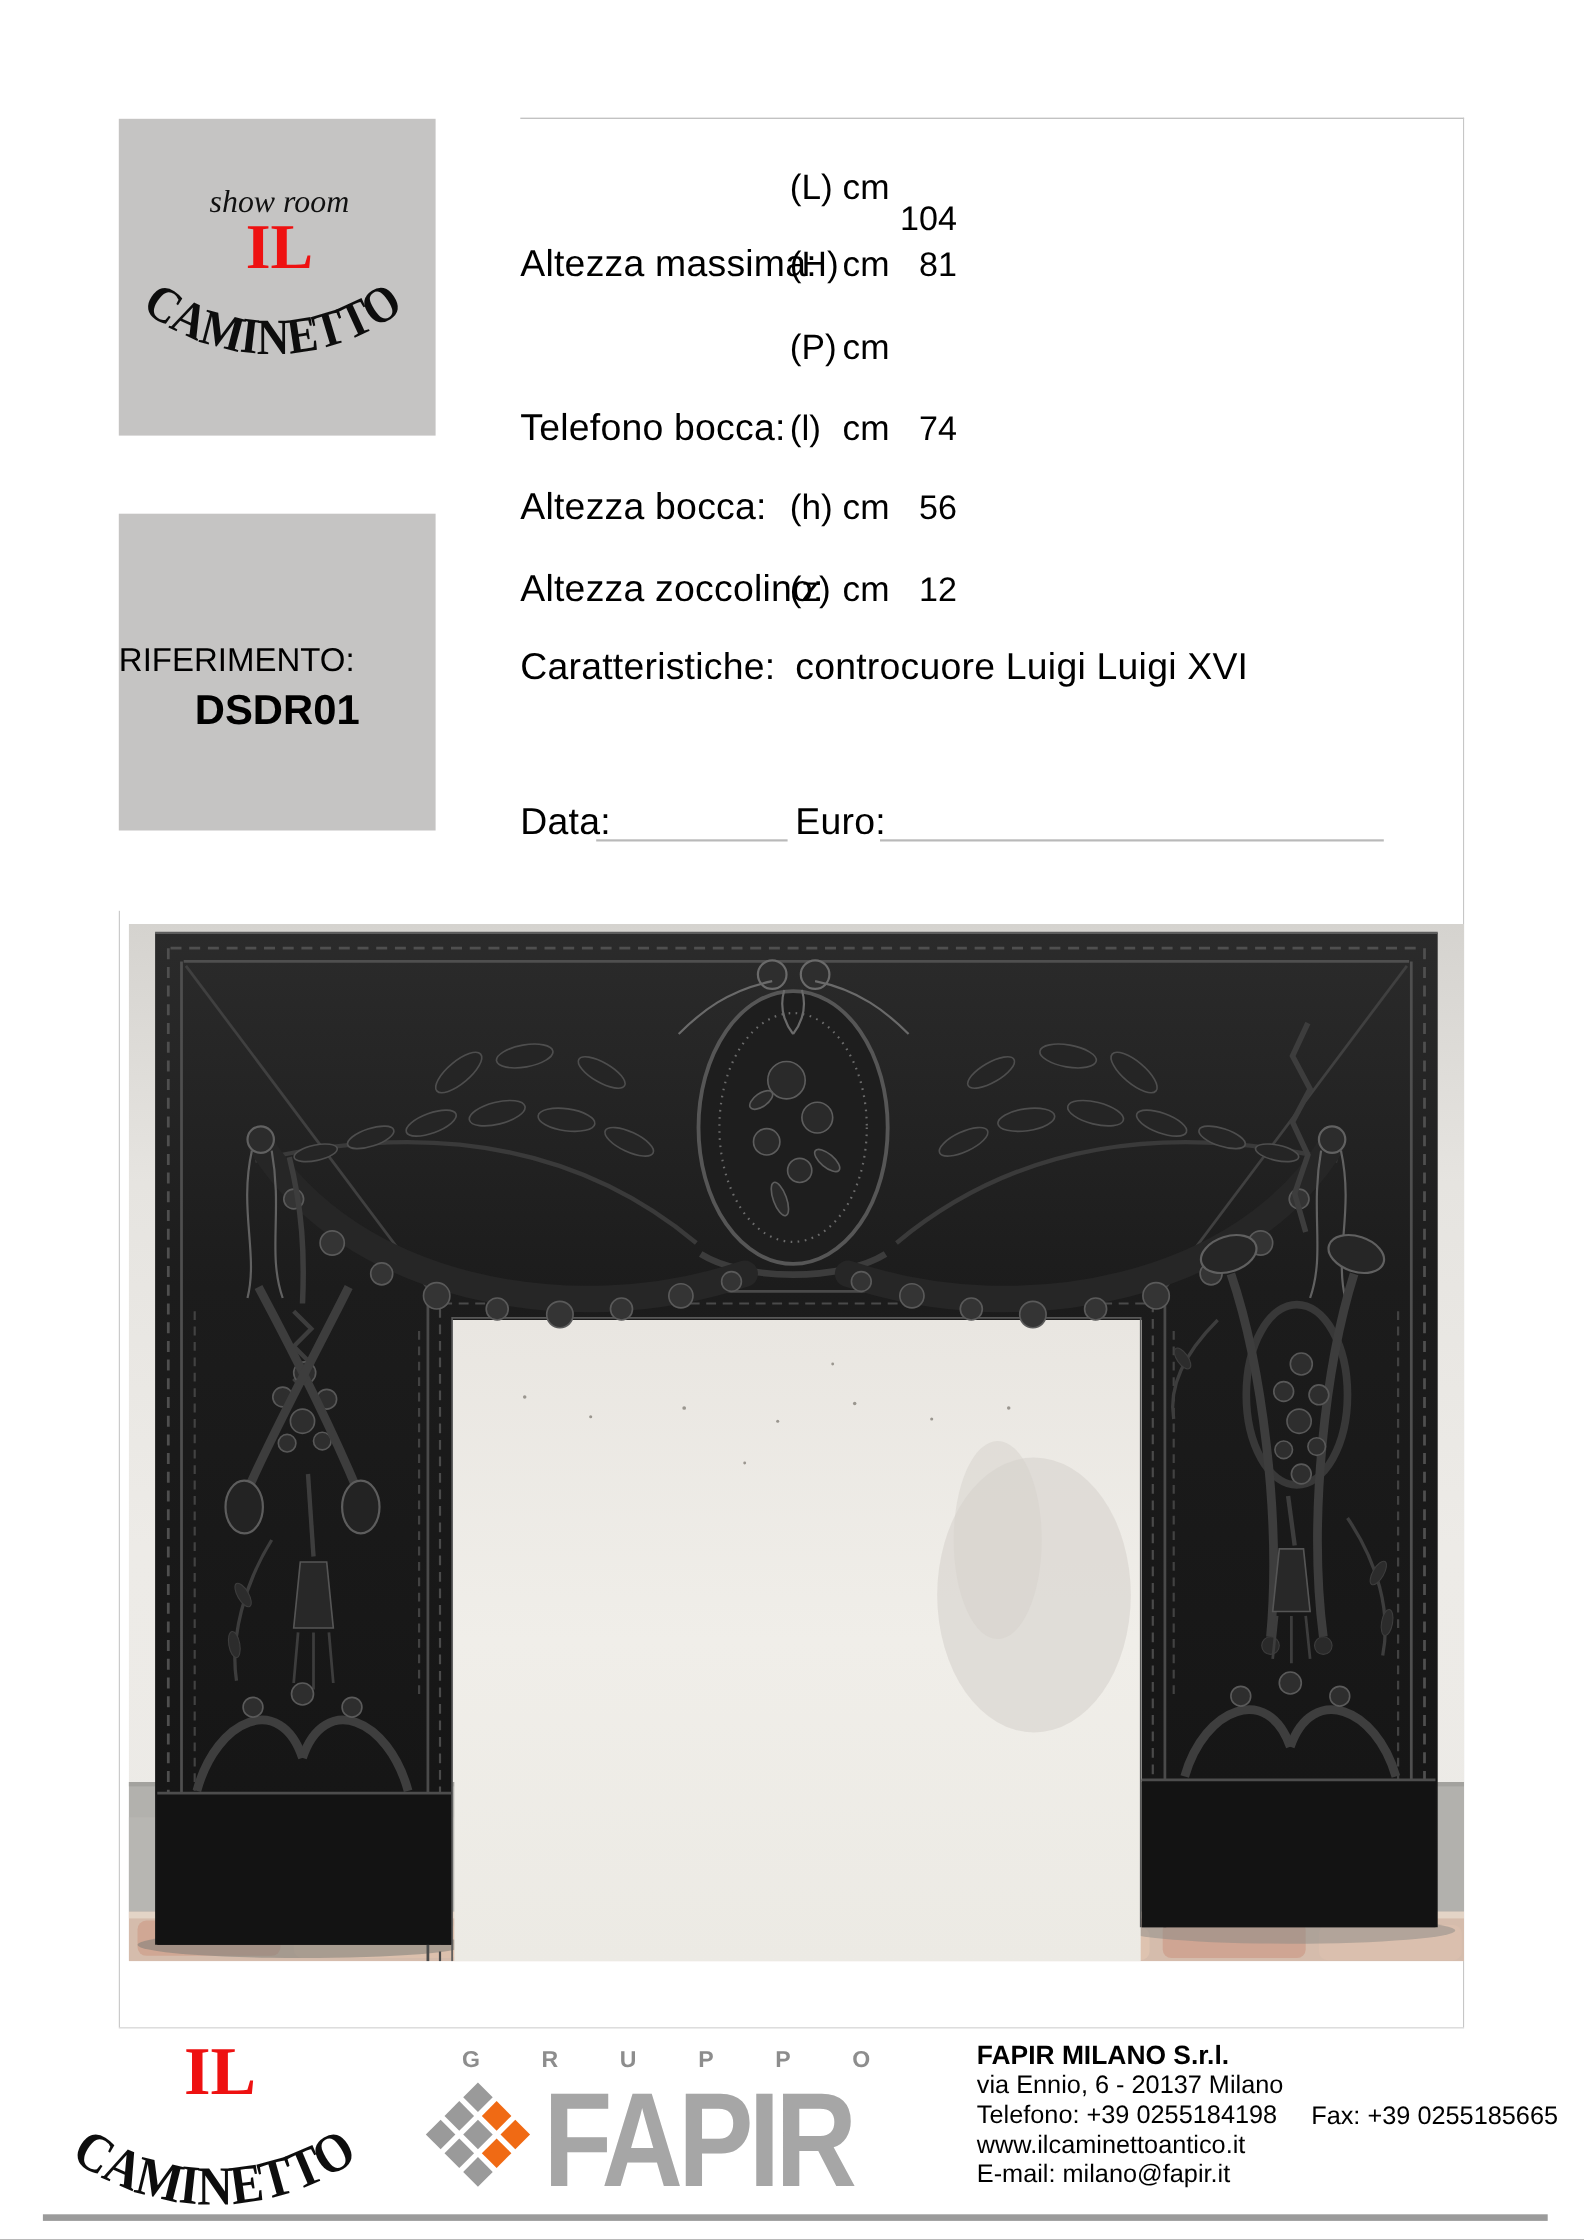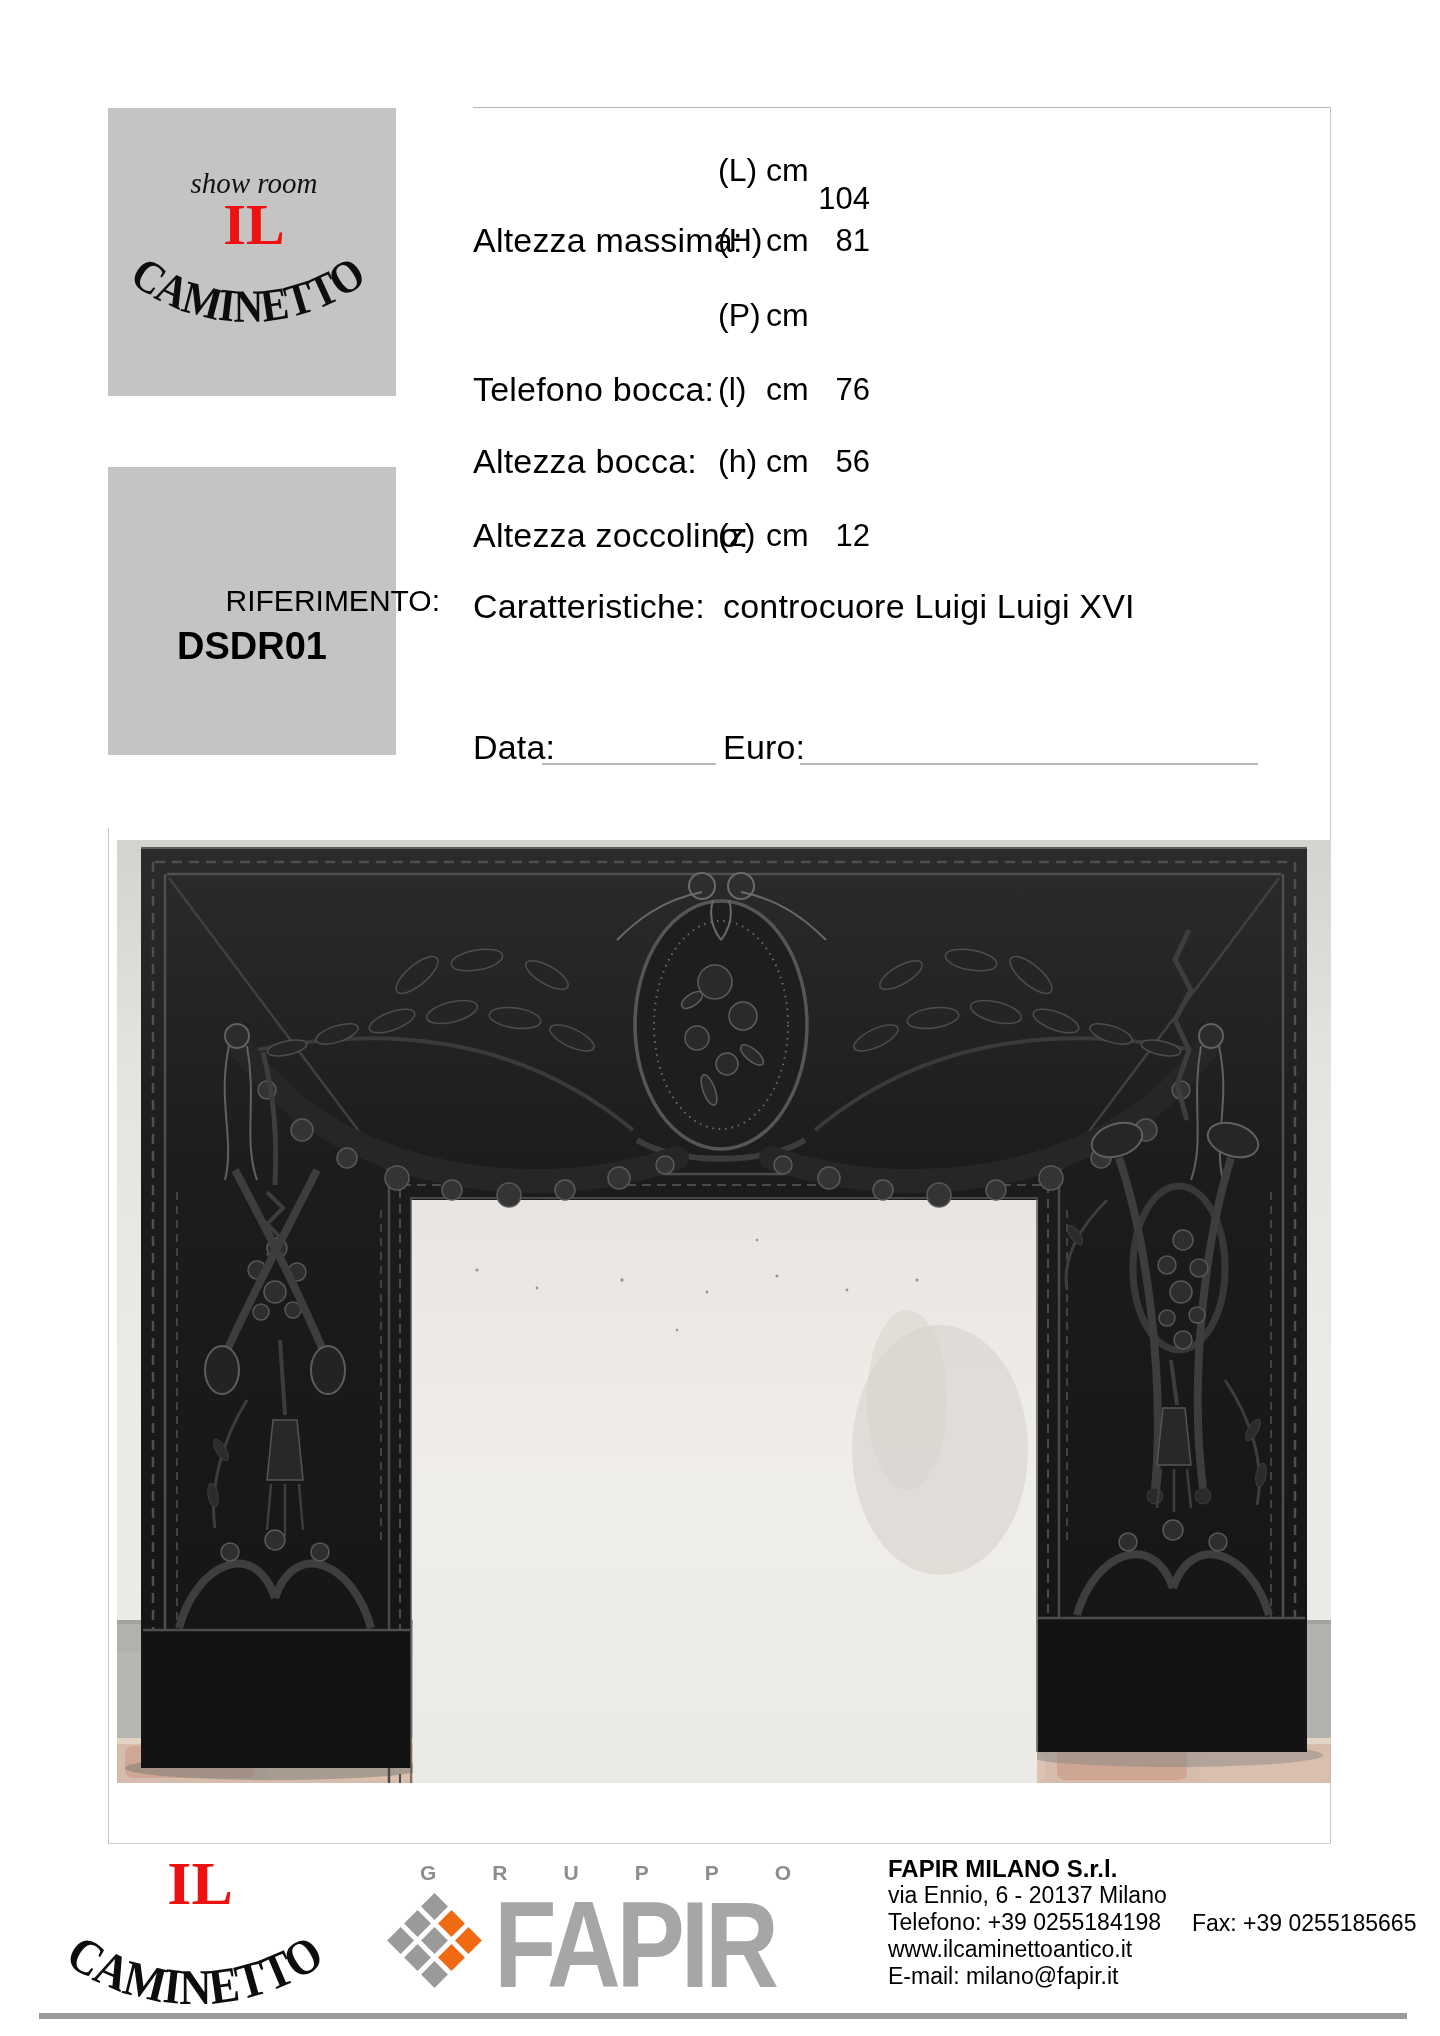--- a/index.html
+++ b/index.html
@@ -10,21 +10,21 @@
   .graybox{position:absolute;background:#c5c4c3;}
   .logo-svg text{font-family:"Liberation Serif", serif;}
   
   .specline{position:absolute;background:#b3b3b3;height:1px;}
   .vline{position:absolute;background:#c6c6c6;width:1px;}
   .hframe{position:absolute;background:#cfcfcf;height:1px;}
   .spec-row{position:absolute;font-size:34px;letter-spacing:.2px;white-space:nowrap;}
   .spec-sym{position:absolute;font-size:32px;}
   .spec-unit{position:absolute;font-size:32px;}
   .spec-val{position:absolute;font-size:31px;width:70px;text-align:right;}
-  .ref-label{position:absolute;left:108px;width:332px;text-align:right;font-size:30px;}
+  .ref-label{position:absolute;left:108px;width:332px;text-align:left;font-size:30px;}
   .ref-value{position:absolute;left:108px;width:288px;text-align:center;font-size:38px;font-weight:bold;}
   .fill-line{position:absolute;border-bottom:2px solid #b9b9b9;height:30px;background:transparent;}
   
   .gruppo{position:absolute;left:420px;top:1861px;font-size:21px;font-weight:bold;color:#8d8d8d;letter-spacing:56px;}
   .fapir-big{position:absolute;left:494px;top:1884px;font-size:122px;font-weight:bold;color:#a6a6a6;
              letter-spacing:-5px;transform:scaleX(.84);transform-origin:left top;line-height:1;}
   .diamond-wrap{position:absolute;left:401px;top:1907px;width:67px;height:67px;display:grid;
                 grid-template-columns:repeat(3,19px);grid-auto-rows:19px;gap:5px;transform:rotate(45deg);}
   .contact{position:absolute;left:888px;top:1855px;font-size:23px;line-height:27px;white-space:nowrap;}
   .contact .co{font-weight:bold;font-size:24px;}
@@ -67,21 +67,21 @@
   <div class="spec-unit" style="left:766px;top:222px;">cm</div>
   <div class="spec-val" style="left:800px;top:223px;">81</div>
 
   <div class="spec-sym" style="left:718px;top:297px;">(P)</div>
   <div class="spec-unit" style="left:766px;top:297px;">cm</div>
   <div class="spec-val" style="left:800px;top:298px;"></div>
 
   <div class="spec-row" style="left:473px;top:370px;">Telefono bocca:</div>
   <div class="spec-sym" style="left:718px;top:371px;">(l)</div>
   <div class="spec-unit" style="left:766px;top:371px;">cm</div>
-  <div class="spec-val" style="left:800px;top:372px;">76</div>
+  <div class="spec-val" style="left:800px;top:372px;">74</div>
 
   <div class="spec-row" style="left:473px;top:442px;">Altezza bocca:</div>
   <div class="spec-sym" style="left:718px;top:443px;">(h)</div>
   <div class="spec-unit" style="left:766px;top:443px;">cm</div>
   <div class="spec-val" style="left:800px;top:444px;">56</div>
 
   <div class="spec-row" style="left:473px;top:516px;">Altezza zoccolino:</div>
   <div class="spec-sym" style="left:718px;top:517px;">(z)</div>
   <div class="spec-unit" style="left:766px;top:517px;">cm</div>
   <div class="spec-val" style="left:800px;top:518px;">12</div>

